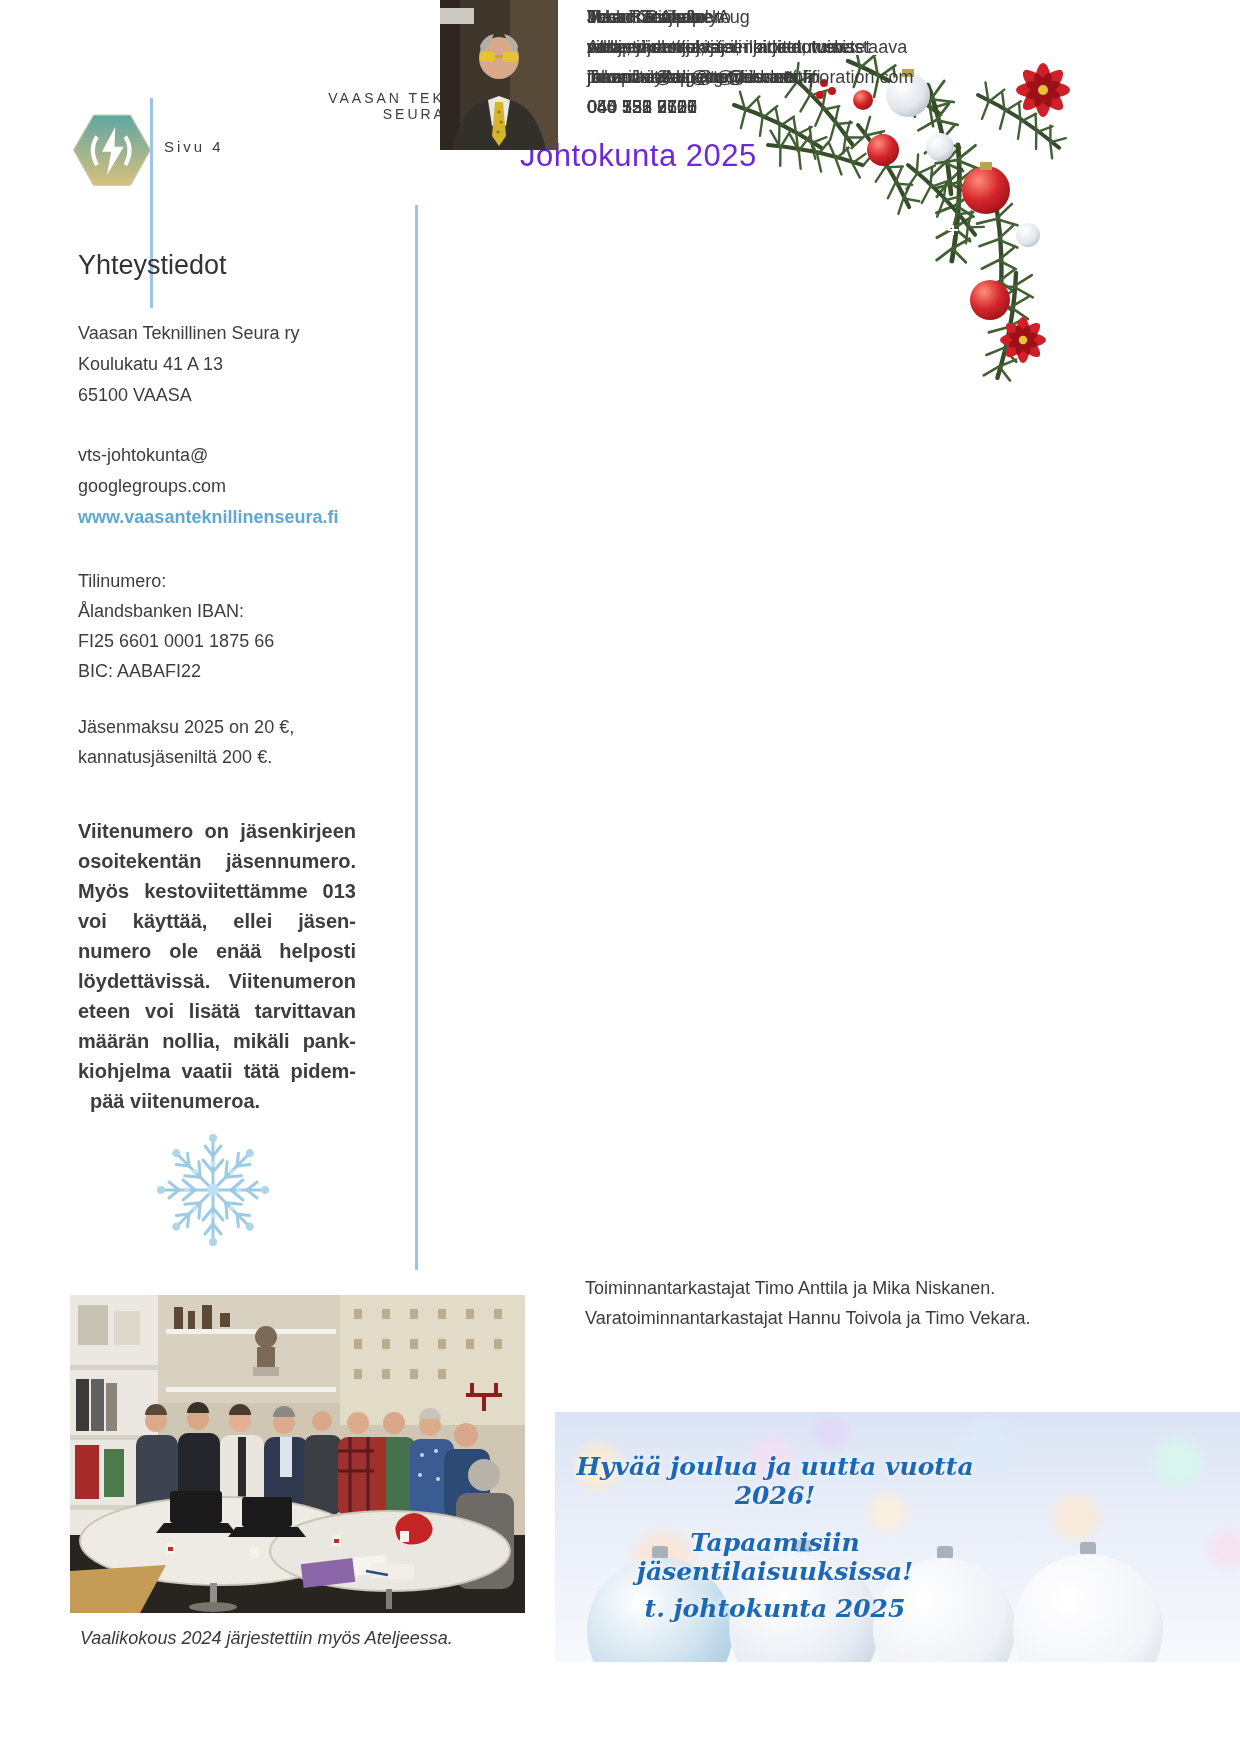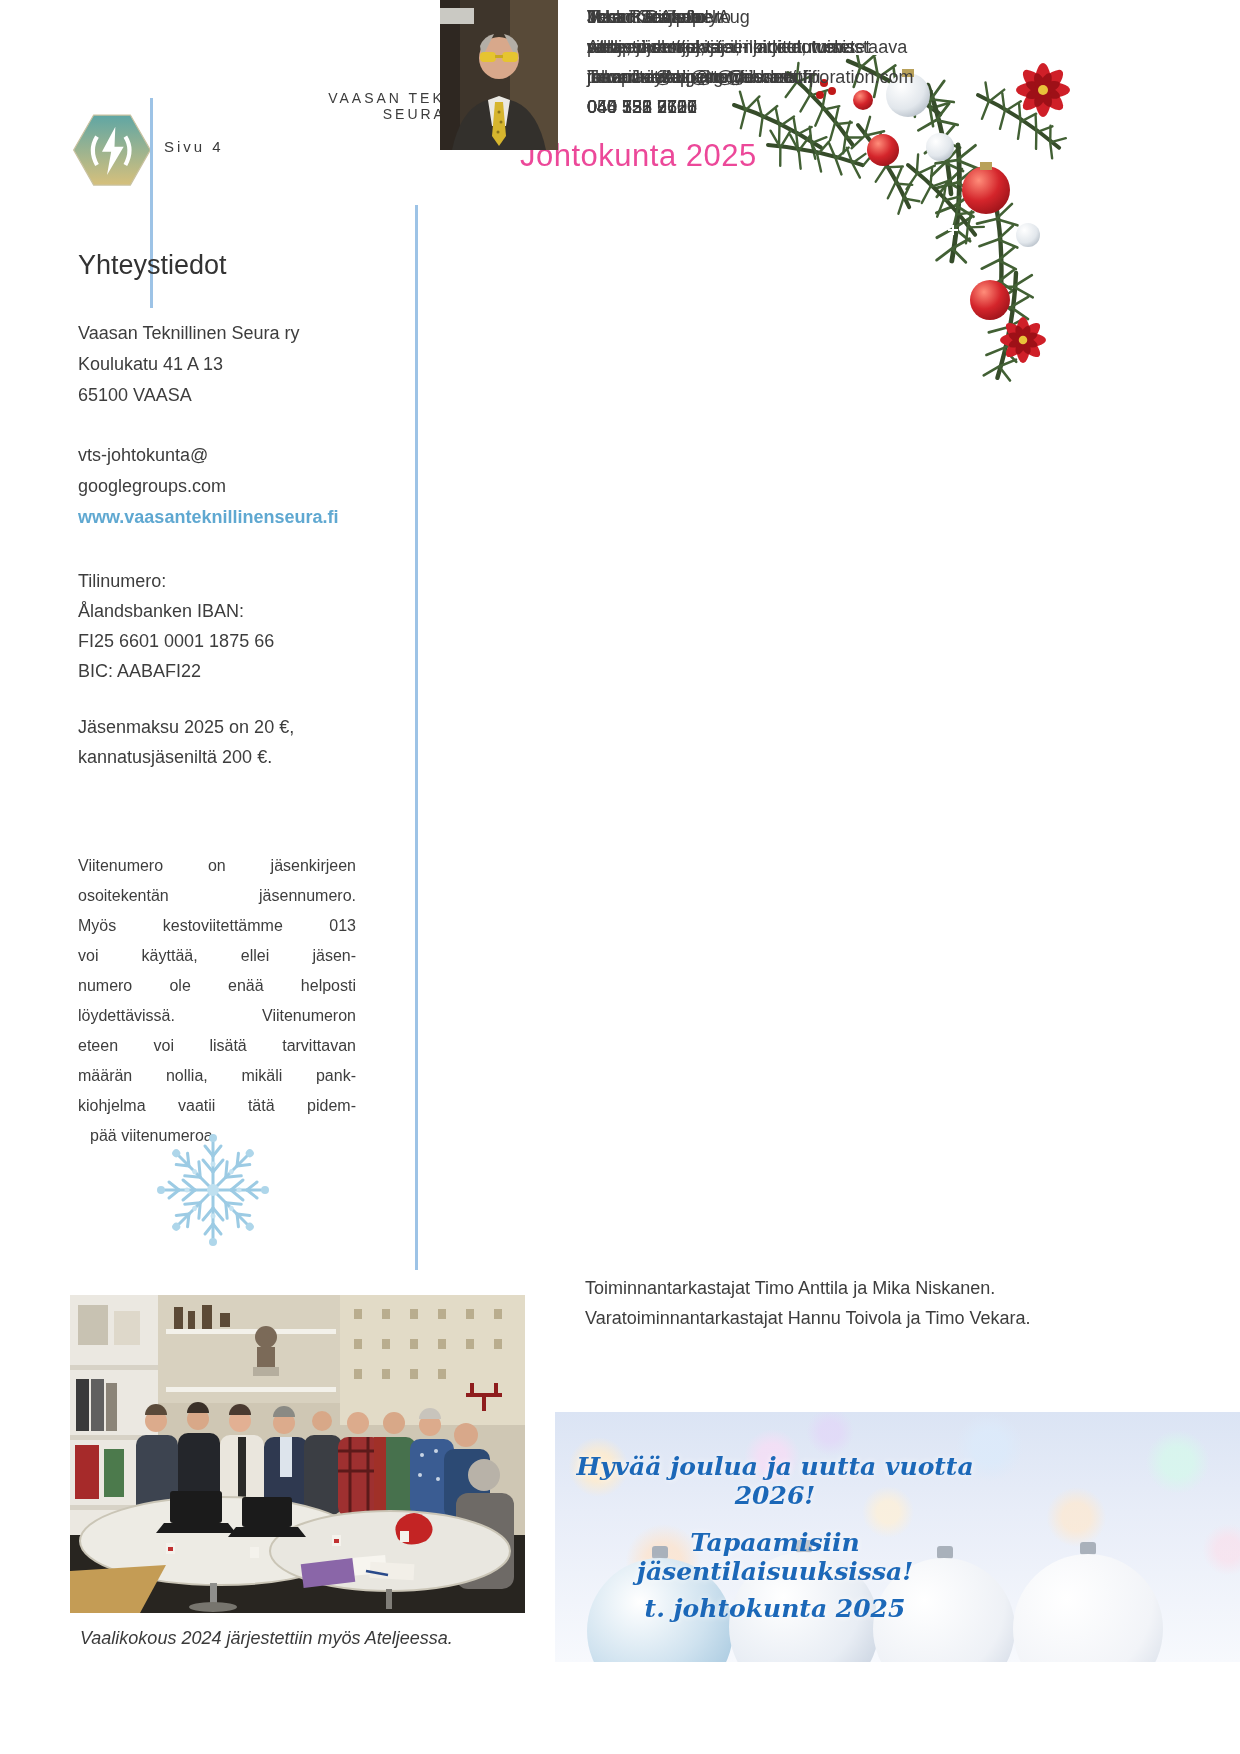--- a/index.html
+++ b/index.html
@@ -7,30 +7,30 @@
         font-family:"Liberation Sans",sans-serif;color:#3d3d3d;overflow:hidden;}
   .abs{position:absolute;}
 
   
   .org-header{left:300px;top:90px;width:260px;text-align:center;font-size:14px;
               letter-spacing:3px;color:#3c3c3c;}
   .page-label{left:164px;top:138px;font-size:15px;letter-spacing:3px;color:#3a3a3a;}
   .line-v{position:absolute;width:3px;background:#9dc3e6;}
   .vline-logo{left:150px;top:98px;height:210px;}
   .vline-members{left:415px;top:205px;height:1065px;}
-  .page-title{left:520px;top:138px;font-size:31px;font-weight:400;color:#ec4899;letter-spacing:.5px;text-align:right;}
+  .page-title{left:520px;top:138px;font-size:31px;font-weight:400;color:#6d28d9;letter-spacing:.5px;text-align:right;}
   .logo{left:72px;top:106px;width:80px;height:88px;}
 
   
   .h2{left:78px;top:250px;font-size:27px;font-weight:400;color:#333;}
   .tblock{left:78px;width:300px;font-size:18px;}
   .lh31 div{line-height:31px;}
   .lh30 div{line-height:30px;}
   .website{color:#5fa8d1;font-weight:700;text-decoration:none;display:inline-block;line-height:31px;}
-  .refpara{left:78px;top:851px;width:278px;font-size:16px;}
+  .refpara{left:78px;top:816px;width:278px;font-size:20px;font-weight:bold;}
   .rline{line-height:30px;text-align:justify;text-align-last:justify;}
   .rline.rlast{text-align:left;text-align-last:left;margin-left:12px;}
   .snowflake{left:148px;top:1125px;}
 
   
   .member{position:absolute;left:440px;display:flex;}
   .member:nth-of-type(1){top:222px;} .member:nth-of-type(2){top:412px;}
   .member:nth-of-type(3){top:592px;} .member:nth-of-type(4){top:772px;}
   .member:nth-of-type(5){top:955px;} .member:nth-of-type(6){top:1138px;}
   .pwrap{width:118px;height:150px;flex:0 0 118px;overflow:hidden;}

